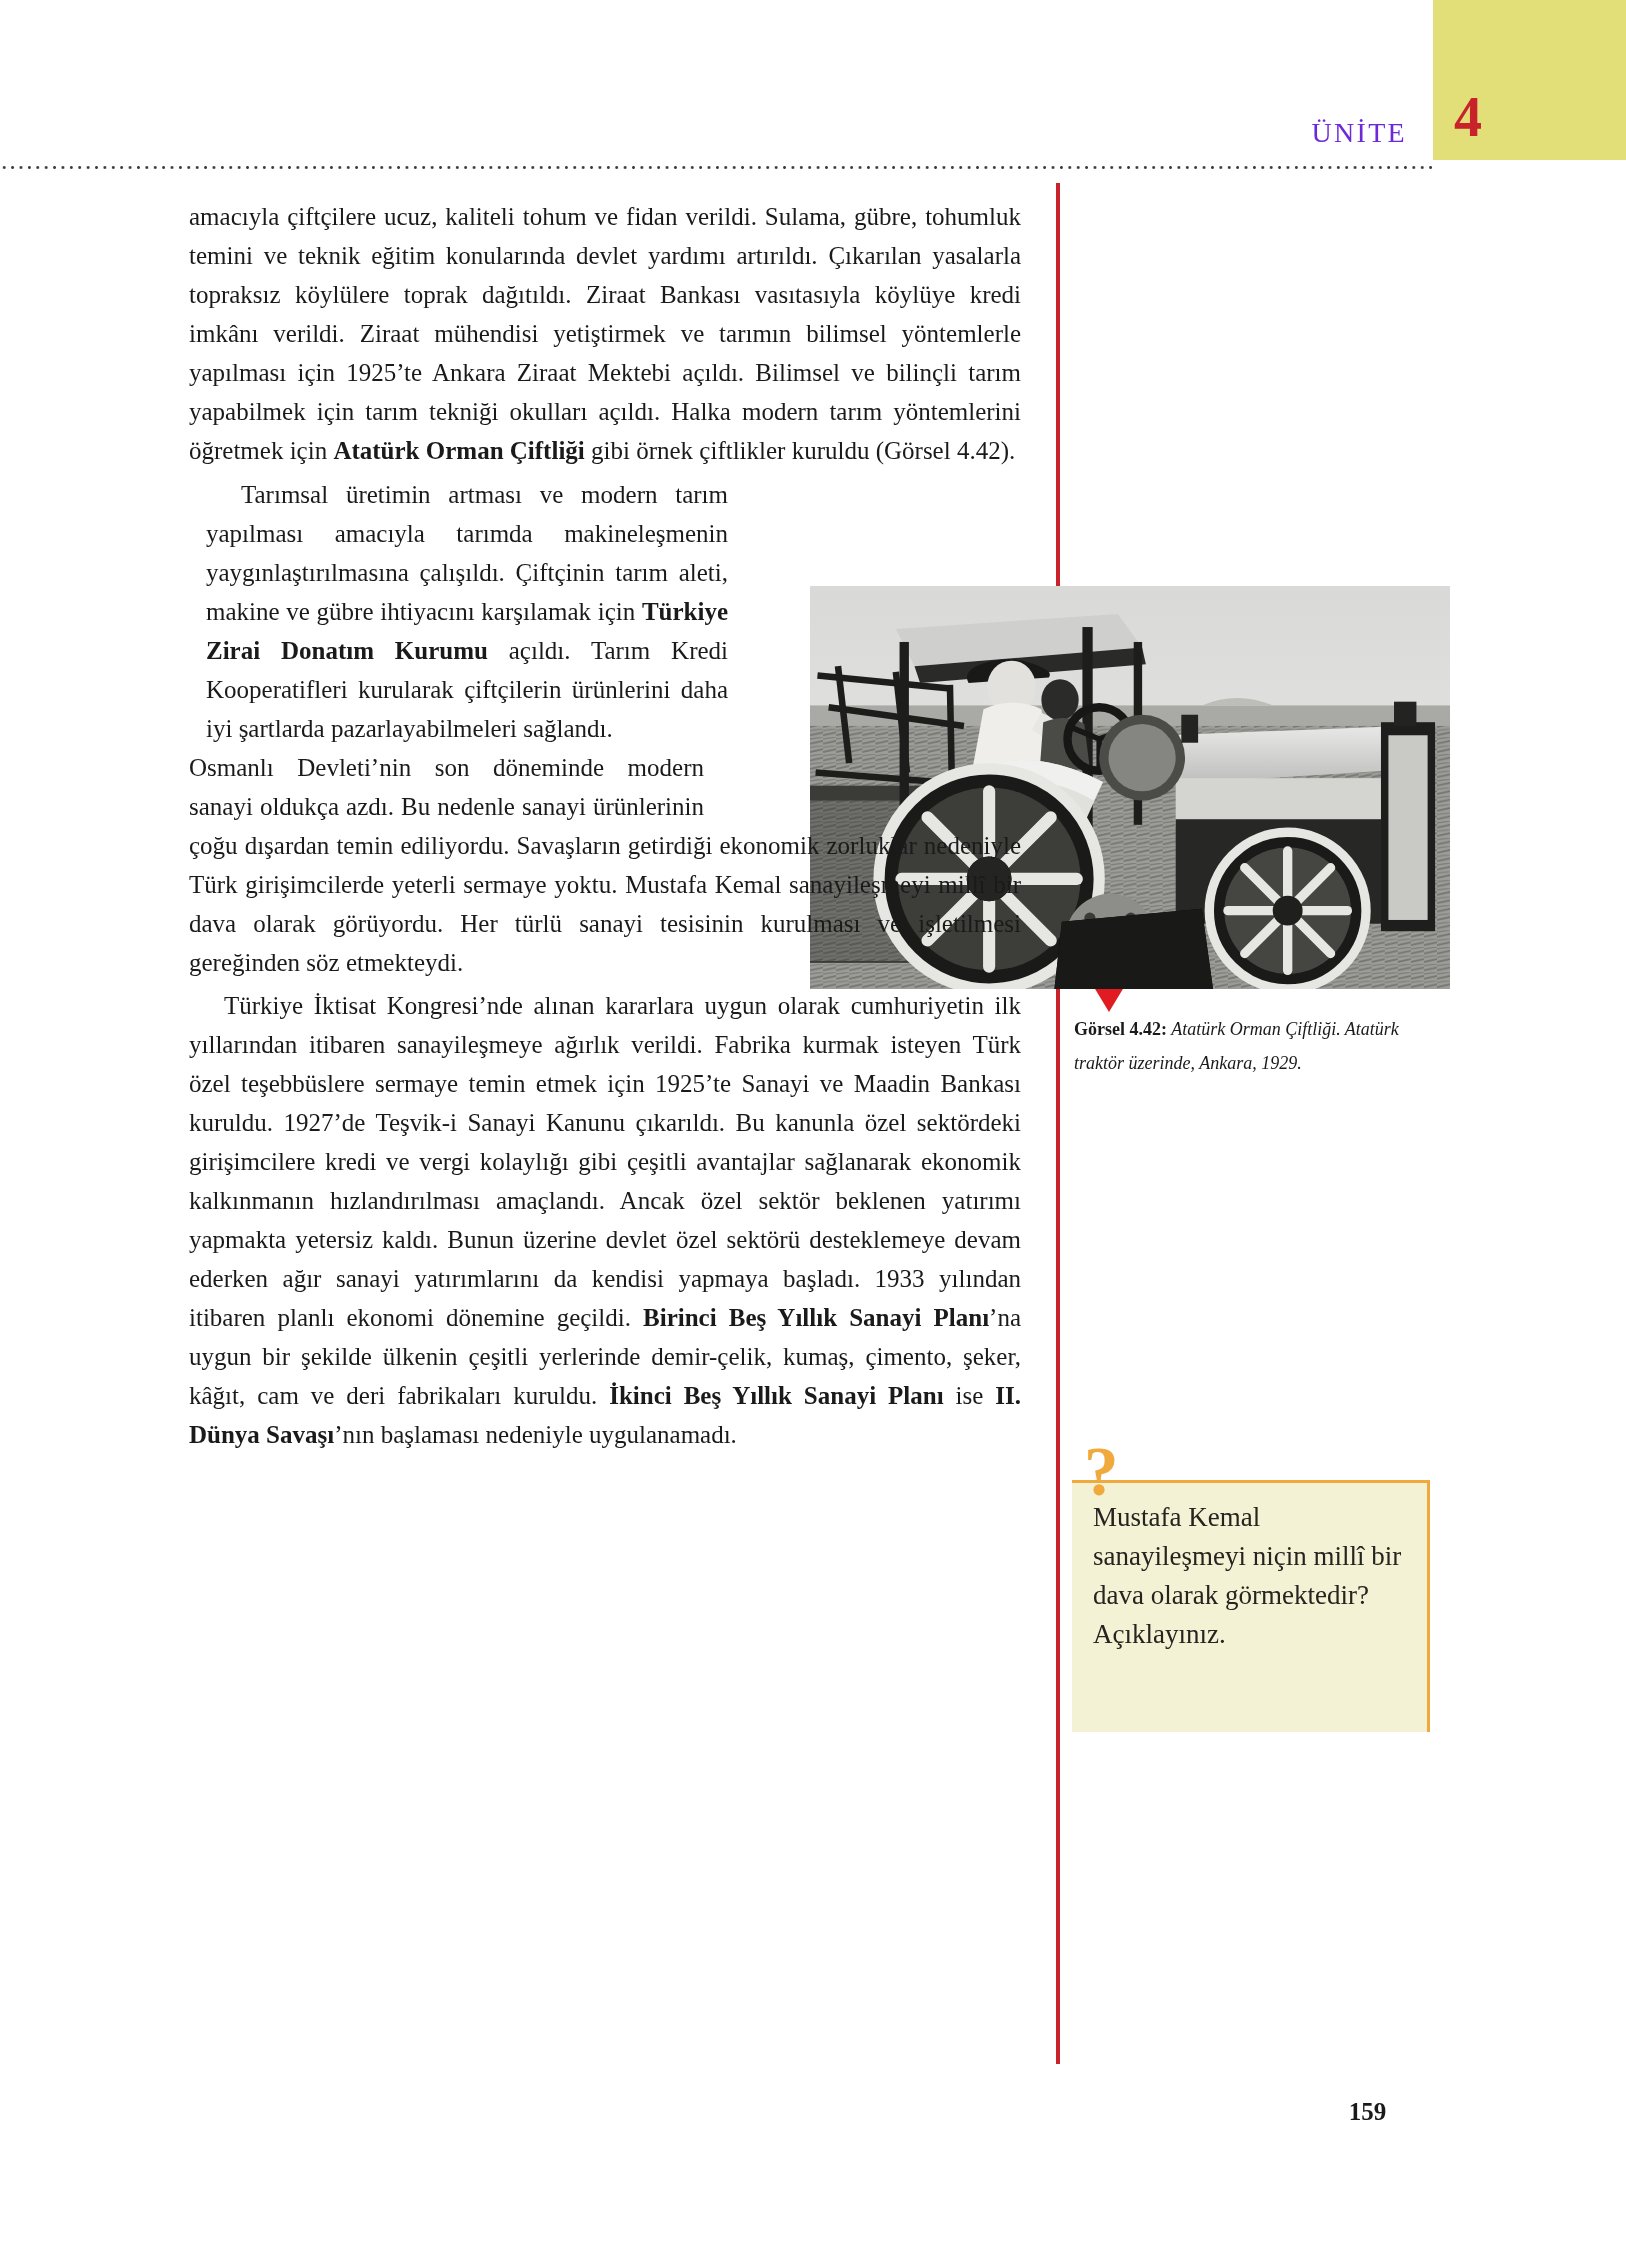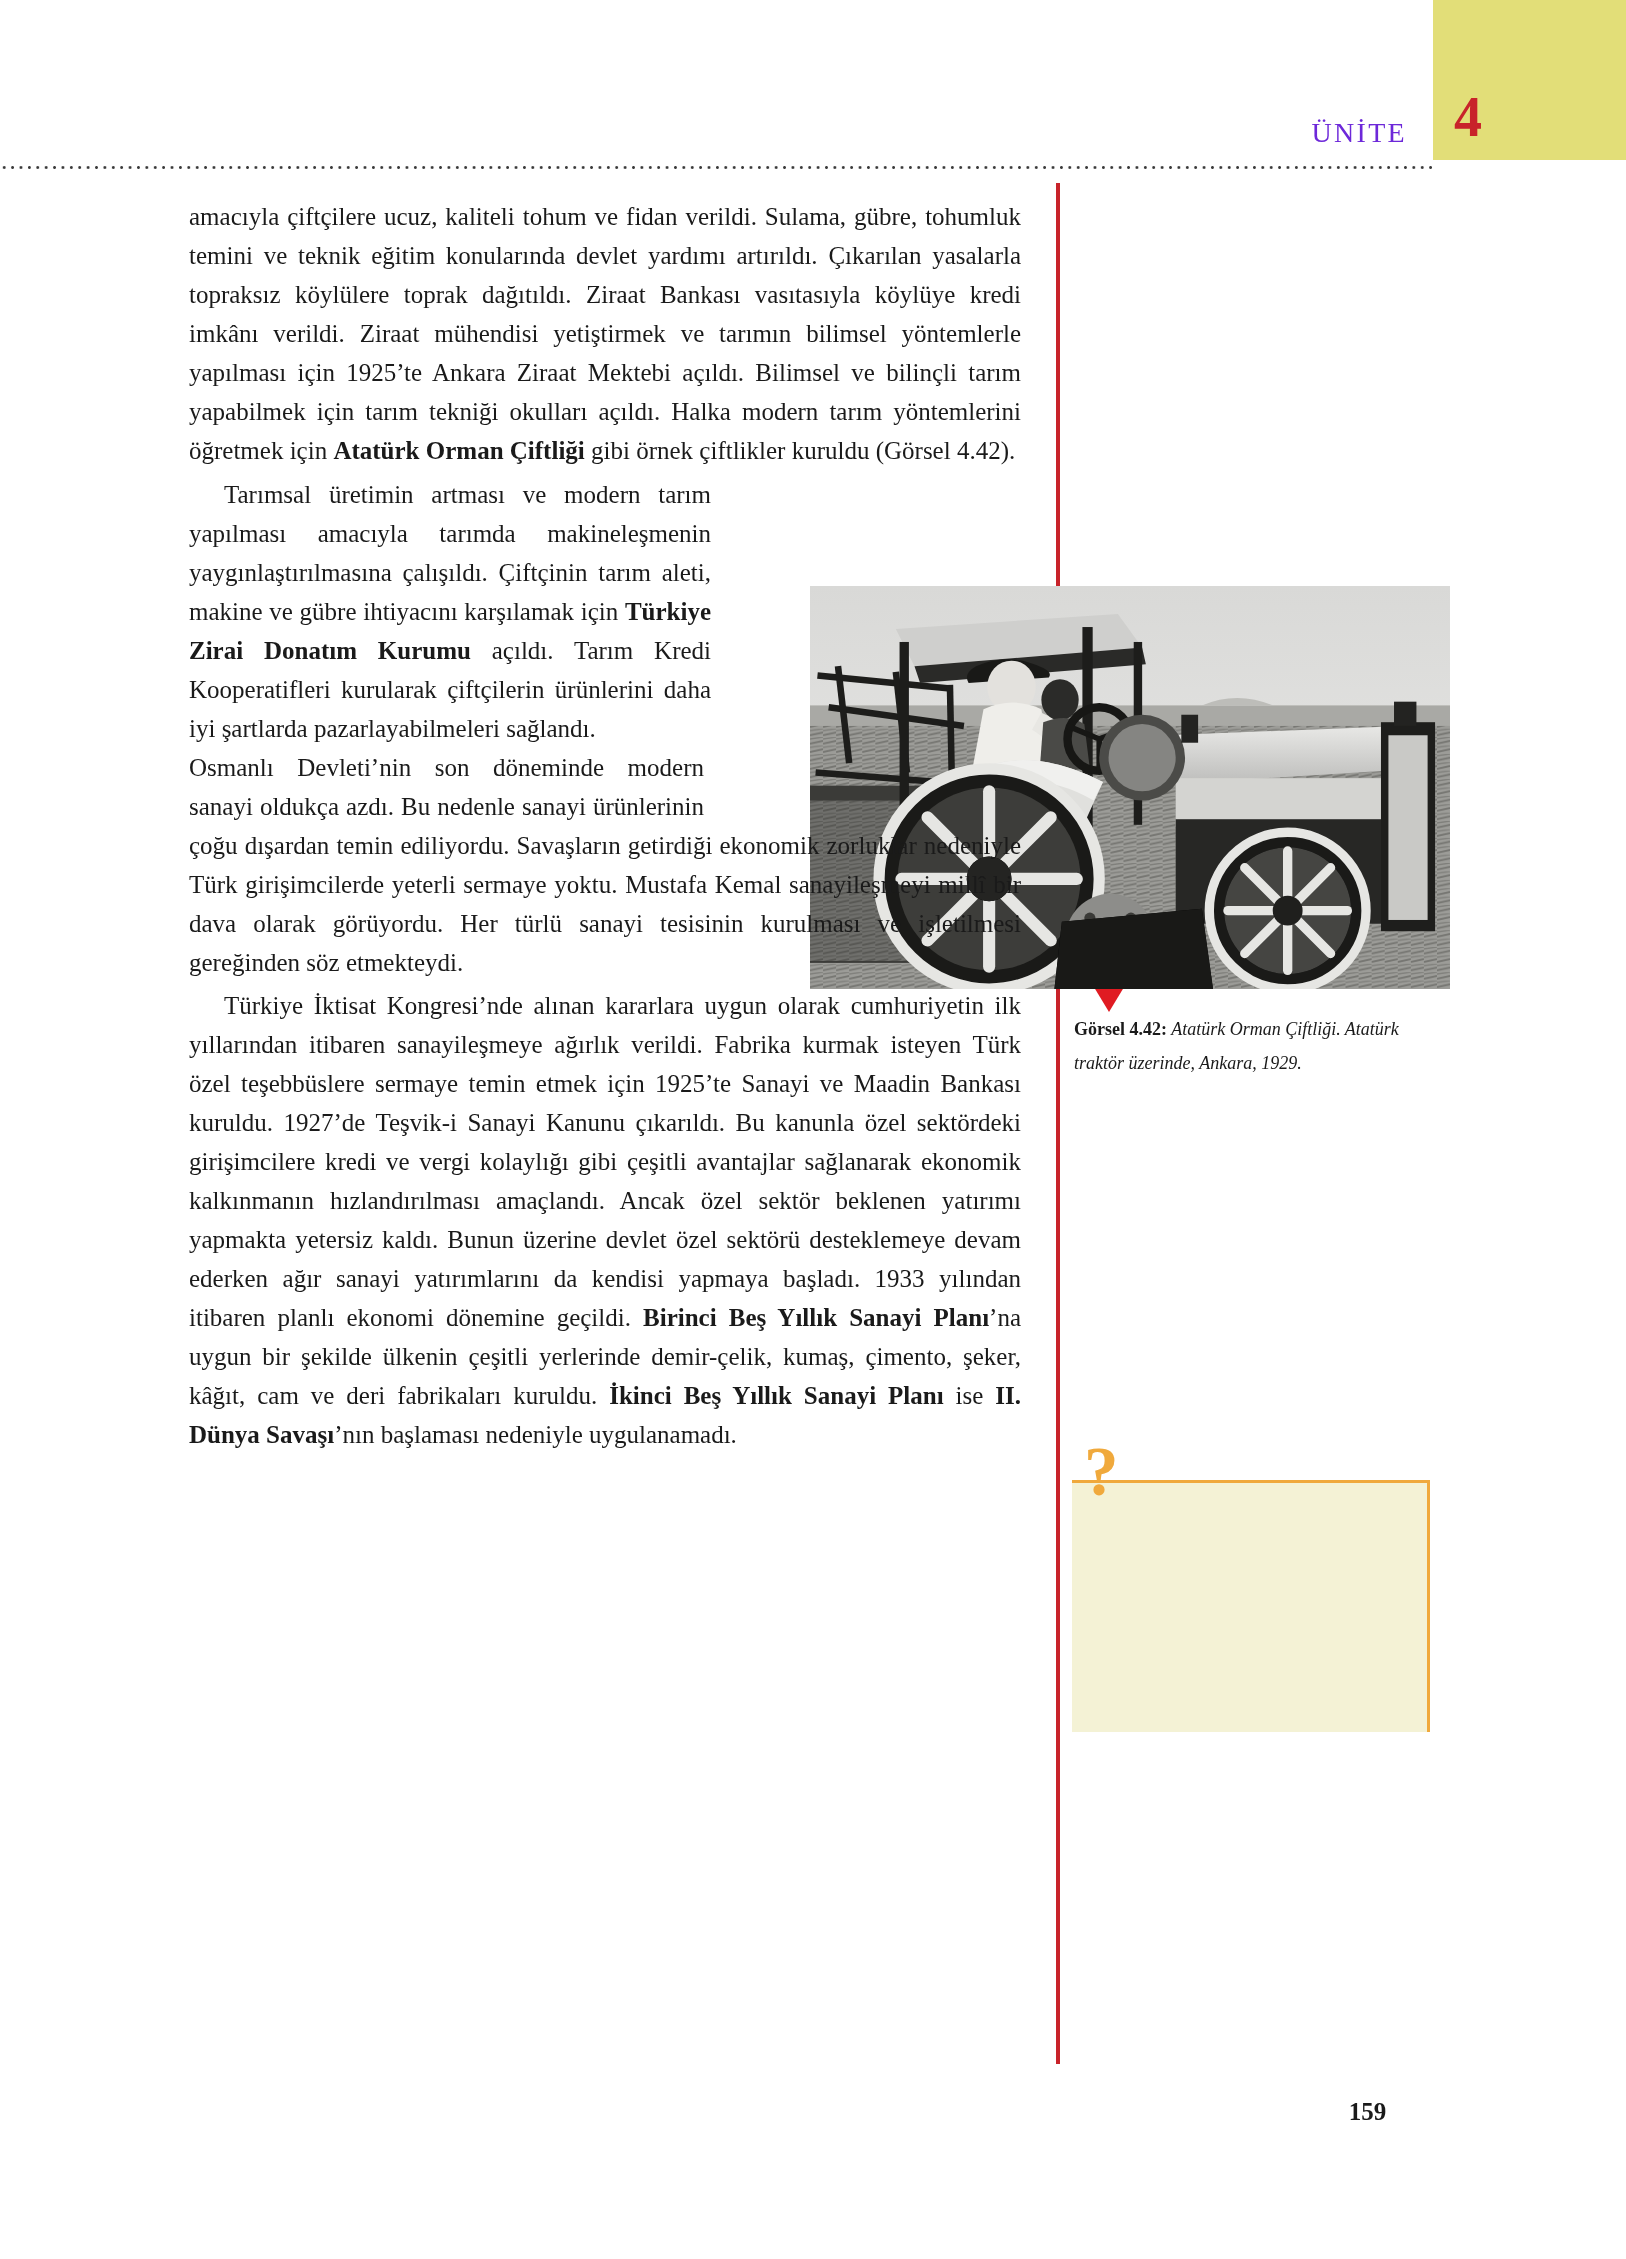--- a/index.html
+++ b/index.html
@@ -107,21 +107,21 @@
     margin: 12px 0 5.6px 0;
     font-size: 28.4px;
     line-height: 39px;
     font-weight: 700;
     color: #c8232a;
     text-indent: 28px;
     width: 522px;
   }
 
   
-  .narrow { width: 522px; text-align: justify; }
+  .narrow { width: 522px; text-align: justify; margin-left: 17px; }
 
   
   .photo {
     position: absolute;
     left: 810px;
     top: 586px;
     width: 640px;
     height: 403px;
     overflow: hidden;
     background: #d8d8d6;
@@ -315,20 +315,21 @@
       <path d="M270 360 L420 346 L432 432 L262 432 Z" fill="#191917"></path>
     </svg>
   </div>
 
   <div class="caption">
     <span class="lbl">Görsel 4.42:</span><span class="txt"> Atatürk Orman Çiftliği. Atatürk traktör üzerinde, Ankara, 1929.</span>
   </div>
 
   <div class="qbox"></div>
   <div class="qmark">?</div>
+  <div class="qbox-text">Mustafa Kemal sanayileşmeyi niçin millî bir dava olarak görmektedir? Açıklayınız.</div>
 
   <div class="maincol">
     <div id="flow">
         <p class="body-p"><span>amacıyla çiftçilere ucuz, kaliteli tohum ve fidan verildi. Sulama, gübre, tohumluk temini ve teknik eğitim konularında devlet yardımı artırıldı. Çıkarılan yasalarla topraksız köylülere toprak dağıtıldı. Ziraat Bankası vasıtasıyla köylüye kredi imkânı verildi. Ziraat mühendisi yetiştirmek ve tarımın bilimsel yöntemlerle yapılması için 1925’te Ankara Ziraat Mektebi açıldı. Bilimsel ve bilinçli tarım yapabilmek için tarım tekniği okulları açıldı. Halka modern tarım yöntemlerini öğretmek için </span><b>Atatürk Orman Çiftliği</b><span> gibi örnek çiftlikler kuruldu (Görsel 4.42).</span></p>
         <p class="body-p narrow"><span>Tarımsal üretimin artması ve modern tarım yapılması amacıyla tarımda makineleşmenin yaygınlaştırılmasına çalışıldı. Çiftçinin tarım aleti, makine ve gübre ihtiyacını karşılamak için </span><b>Türkiye Zirai Donatım Kurumu</b><span> açıldı. Tarım Kredi Kooperatifleri kurularak çiftçilerin ürünlerini daha iyi şartlarda pazarlayabilmeleri sağlandı.</span></p>
         <div style="float: right; width: 317px; height: 43px;"></div>
         <p class="body-p"><span>Osmanlı Devleti’nin son döneminde modern sanayi oldukça azdı. Bu nedenle sanayi ürünlerinin çoğu dışardan temin ediliyordu. Savaşların getirdiği ekonomik zorluklar nedeniyle Türk girişimcilerde yeterli sermaye yoktu. Mustafa Kemal sanayileşmeyi millî bir dava olarak görüyordu.  Her türlü sanayi tesisinin kurulması ve işletilmesi gereğinden söz etmekteydi.</span></p>
         <p class="body-p"><span>Türkiye İktisat Kongresi’nde alınan kararlara uygun olarak cumhuriyetin ilk yıllarından itibaren sanayileşmeye ağırlık verildi. Fabrika kurmak isteyen Türk özel teşebbüslere sermaye temin etmek için 1925’te Sanayi ve Maadin Bankası kuruldu. 1927’de Teşvik-i Sanayi Kanunu çıkarıldı. Bu kanunla özel sektördeki girişimcilere kredi ve vergi kolaylığı gibi çeşitli avantajlar sağlanarak ekonomik kalkınmanın hızlandırılması amaçlandı. Ancak özel sektör beklenen yatırımı yapmakta yetersiz kaldı. Bunun üzerine devlet özel sektörü desteklemeye devam ederken ağır sanayi yatırımlarını da kendisi yapmaya başladı. 1933 yılından itibaren planlı ekonomi dönemine geçildi. </span><b>Birinci Beş Yıllık Sanayi Planı</b><span>’na uygun bir şekilde ülkenin çeşitli yerlerinde demir-çelik, kumaş, çimento, şeker, kâğıt, cam ve deri fabrikaları kuruldu. </span><b>İkinci Beş Yıllık Sanayi Planı</b><span> ise </span><b>II. Dünya Savaşı</b><span>’nın başlaması nedeniyle uygulanamadı.</span></p>
       </div>
   </div>

